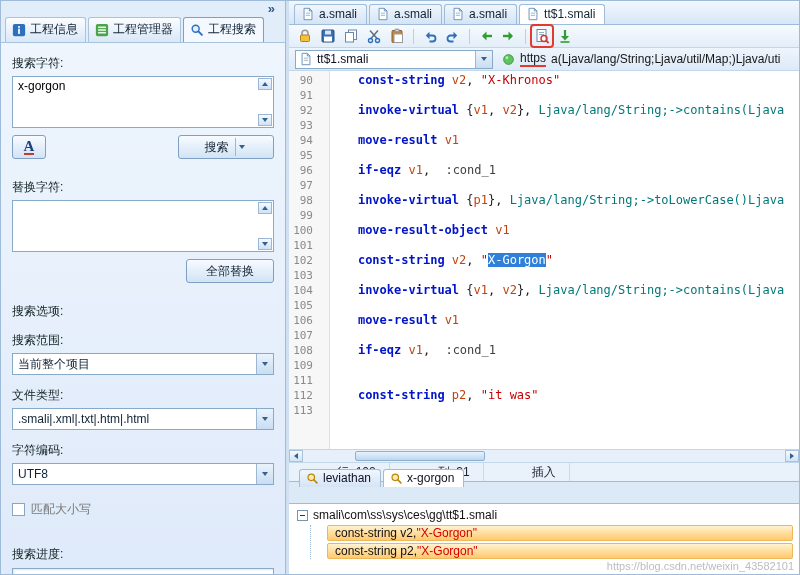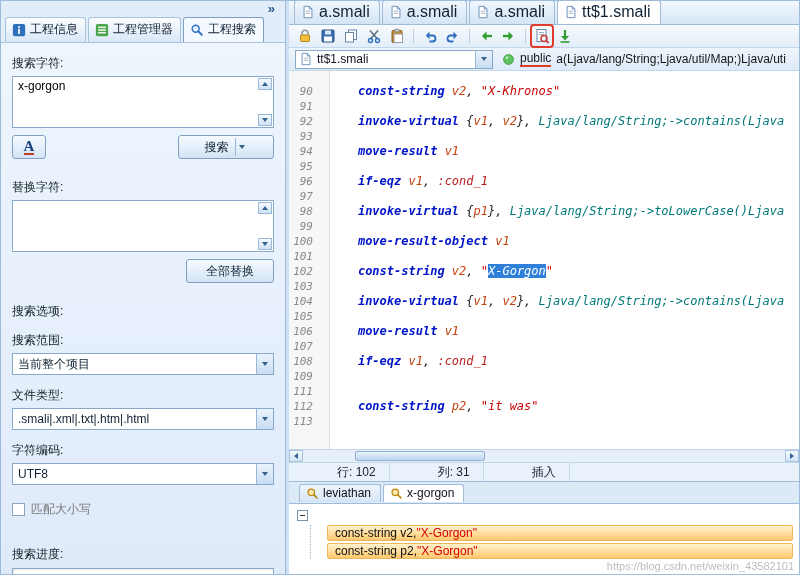--- a/index.html
+++ b/index.html
@@ -58,21 +58,21 @@
   .progress-label { margin-top:28px; }
   .progress { height:17px; background:#fff; border:1px solid #89a9c9; margin-top:5px; box-shadow:inset 1px 1px 2px rgba(0,0,0,.10); }
 
   .vsplit { flex:0 0 3px; background:#cfe0f2; cursor:col-resize; }
 
   
   .editor-col { flex:1; min-width:0; display:flex; flex-direction:column; background:#fff; }
 
   .doc-tabs { height:24px; flex:0 0 24px; background:linear-gradient(#f2f8fe,#d7e6f6); border-bottom:1px solid #9ebcd9;
               display:flex; align-items:flex-end; gap:2px; padding:2px 2px 0 5px; }
-  .doc-tab { display:flex; align-items:center; gap:4px; font-size:16px; padding:2px 9px 3px 6px;
+  .doc-tab { display:flex; align-items:center; gap:4px; font-size:12px; padding:2px 9px 3px 6px;
              border:1px solid #a0bcd8; border-bottom:none; border-radius:3px 3px 0 0;
              background:linear-gradient(#f0f6fd,#d4e4f5); color:#123; cursor:pointer; white-space:nowrap; }
   .doc-tab.active { background:#fff; }
 
   .toolbar { height:23px; flex:0 0 23px; display:flex; align-items:center; gap:3px; padding:0 6px;
              background:linear-gradient(#f6fafd,#e3eef9); border-bottom:1px solid #c3d7ea; }
   .tbtn { width:20px; height:20px; display:flex; align-items:center; justify-content:center; border-radius:2px; cursor:pointer; }
   .tbtn.boxed { outline:2px solid #e23b2e; }
   .tsep { width:1px; height:15px; background:#b9cfe4; margin:0 3px; }
 
@@ -81,45 +81,45 @@
   .file-combo { width:198px; flex:0 0 198px; height:19px; background:#fff; border:1px solid #89a9c9;
                 display:flex; align-items:center; gap:4px; padding-left:3px; font-size:12px; cursor:pointer; }
   .method-nav { display:flex; align-items:center; gap:5px; font-size:12px; color:#161616; flex:1; min-width:0;
                 white-space:nowrap; overflow:hidden; cursor:pointer; }
   .mkw { border-bottom:2px solid #e23b2e; }
 
   .code-area { flex:1; position:relative; overflow:hidden; background:#fff;
                font-family:"DejaVu Sans Mono","Liberation Mono",monospace; font-size:12px; }
   .code-area::before { content:""; position:absolute; left:0; top:0; bottom:0; width:40px;
                        background:#f7f7f7; border-right:1px solid #e0e0e0; }
-  .code-lines { position:relative; padding-top:13px;font-style:italic; }
+  .code-lines { position:relative; padding-top:2px; }
   .code-line { height:15px; line-height:15px; display:flex; white-space:pre; }
   .ln { flex:0 0 32px; text-align:right; padding-right:8px; color:#8a8a8a; font-size:11px; }
   .cd { flex:1; overflow:hidden; padding-left:8px; }
   .tk-op  { color:#0014c8; font-weight:bold; }
   .tk-reg { color:#c2410c; }
   .tk-str { color:#c80000; }
-  .tk-lbl { color:#b91c1c; }
+  .tk-lbl { color:#404040;margin-left:8px; }
   .tk-typ { color:#007878; }
   .tk-pl  { color:#202020; }
   .tk-sel { background:#2f80d9; color:#fff; }
 
   .hscroll { height:13px; flex:0 0 13px; background:#e7f0fa; border-top:1px solid #c3d7ea; display:flex; }
   .sb-btn { width:14px; display:flex; align-items:center; justify-content:center;
             background:linear-gradient(#f4f9fe,#d3e4f5); border:1px solid #a8c3de; cursor:pointer; }
   .sb-track { flex:1; position:relative; }
   .sb-thumb { position:absolute; left:52px; width:130px; top:1px; bottom:1px;
               background:linear-gradient(#e8f2fc,#bdd7ef); border:1px solid #8fb0d4; border-radius:2px; cursor:pointer; }
 
   .status-bar { height:19px; flex:0 0 19px; background:#e9f1fa; border-top:1px solid #c3d7ea;
                 display:flex; align-items:stretch; font-size:12px; color:#223; }
   .st-cell { padding:0 13px; border-right:1px solid #c9daeb; display:flex; align-items:center;margin-left:35px; }
 
   .results { height:93px; flex:0 0 93px; background:#dce9f7; border-top:1px solid #9ebcd9; display:flex; flex-direction:column; }
-  .res-tabs { height:21px; flex:0 0 21px; display:flex; gap:2px; align-items:flex-start; padding:2px 4px 4px 10px; }
+  .res-tabs { height:21px; flex:0 0 21px; display:flex; gap:2px; align-items:flex-end; padding:2px 4px 16px 10px; }
   .res-tab { display:flex; align-items:center; gap:4px; font-size:12px; padding:1px 9px 2px 5px;
              border:1px solid #a0bcd8; border-bottom:none; border-radius:3px 3px 0 0;
              background:linear-gradient(#f0f6fd,#d4e4f5); cursor:pointer; }
   .res-tab.active { background:#fff; }
   .res-body { flex:1; background:#fff; border-top:1px solid #9ebcd9; padding:3px 0 0 8px; overflow:hidden; font-size:12px; }
   .tree-root { display:flex; align-items:center; gap:5px; height:16px; color:#111; cursor:pointer; }
   .expander { width:11px; height:11px; border:1px solid #7a93ad; background:#fff; position:relative; flex:0 0 11px; cursor:pointer; }
   .expander::before { content:""; position:absolute; left:2px; right:2px; top:4px; height:1px; background:#333; }
   .result-list { margin-left:13px; border-left:1px dotted #9ab4cc; }
   .result-row { position:relative; height:16px; display:flex; align-items:center; margin:2px 6px 2px 16px; padding:0 7px;
@@ -396,21 +396,21 @@
             <i class="arr-down"></i>
           </span>
       </div>
       <div class="method-nav">
         <span class="tabicon" id="method-icon">
             <svg width="13" height="13" viewBox="0 0 16 16">
               <circle cx="8" cy="8" r="6" fill="#5fc45f" stroke="#2f8f2f"></circle>
               <circle cx="6" cy="5.8" r="1.8" fill="#b5ecb5"></circle>
             </svg>
           </span>
-        <span class="mkw">public</span>
+        <span class="mkw">https</span>
         <span class="msig">a(Ljava/lang/String;Ljava/util/Map;)Ljava/uti</span>
       </div>
     </div>
 
     <div class="code-area">
       <div class="code-lines">
           <div class="code-line"><span class="ln">90</span><span class="cd"><span class="tk-pl">    </span><span class="tk-op">const-string</span><span class="tk-pl"> </span><span class="tk-reg">v2</span><span class="tk-pl">, </span><span class="tk-str">"X-Khronos"</span></span></div>
           <div class="code-line"><span class="ln">91</span><span class="cd"></span></div>
           <div class="code-line"><span class="ln">92</span><span class="cd"><span class="tk-pl">    </span><span class="tk-op">invoke-virtual</span><span class="tk-pl"> {</span><span class="tk-reg">v1</span><span class="tk-pl">, </span><span class="tk-reg">v2</span><span class="tk-pl">}, </span><span class="tk-typ">Ljava/lang/String;-&gt;contains(Ljava</span></span></div>
           <div class="code-line"><span class="ln">93</span><span class="cd"></span></div>
@@ -471,20 +471,21 @@
                 <circle cx="6.5" cy="6.5" r="4" fill="#ffe9a8" stroke="#b8860b" stroke-width="1.5"></circle>
                 <line x1="9.6" y1="9.6" x2="13.4" y2="13.4" stroke="#b8860b" stroke-width="2" stroke-linecap="round"></line>
               </svg>
             </span>
             <span>x-gorgon</span>
           </div>
         </div>
       <div class="res-body">
         <div class="tree-root">
           <span class="expander"></span>
+          <span class="root-label">smali\com\ss\sys\ces\gg\tt$1.smali</span>
         </div>
         <div class="result-list">
             <div class="result-row">
               <span class="rpfx">const-string v2, </span>
               <span class="rmatch">"X-Gorgon"</span>
             </div>
             <div class="result-row">
               <span class="rpfx">const-string p2, </span>
               <span class="rmatch">"X-Gorgon"</span>
             </div>

